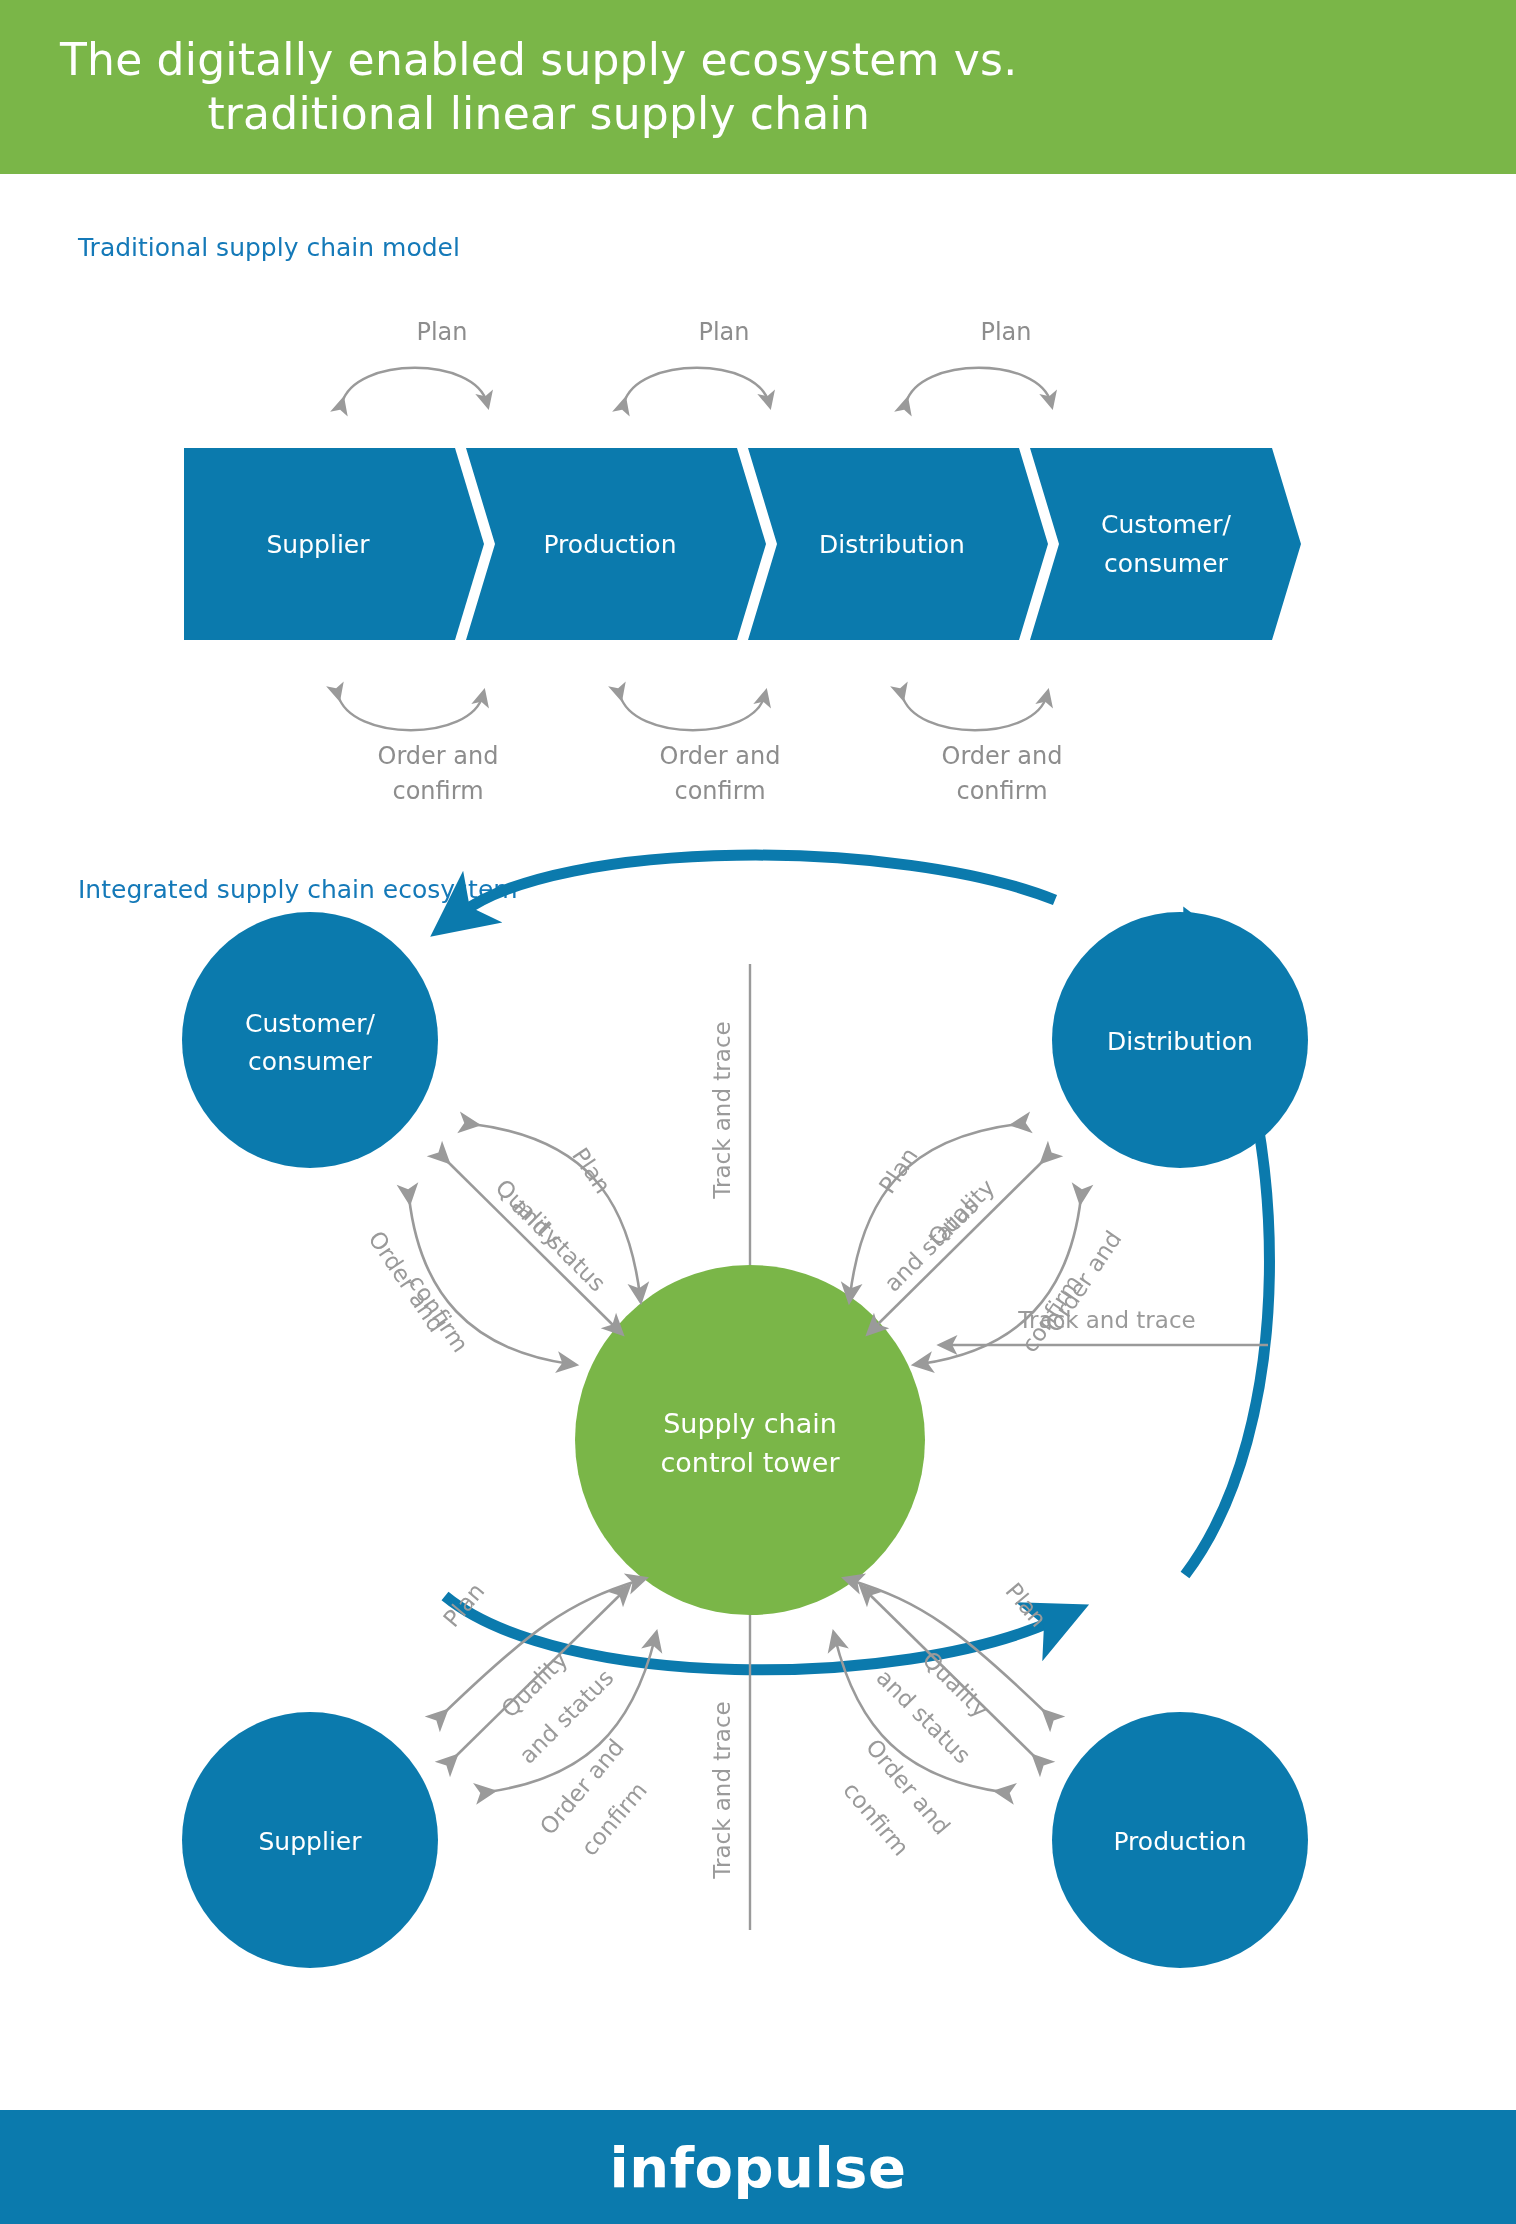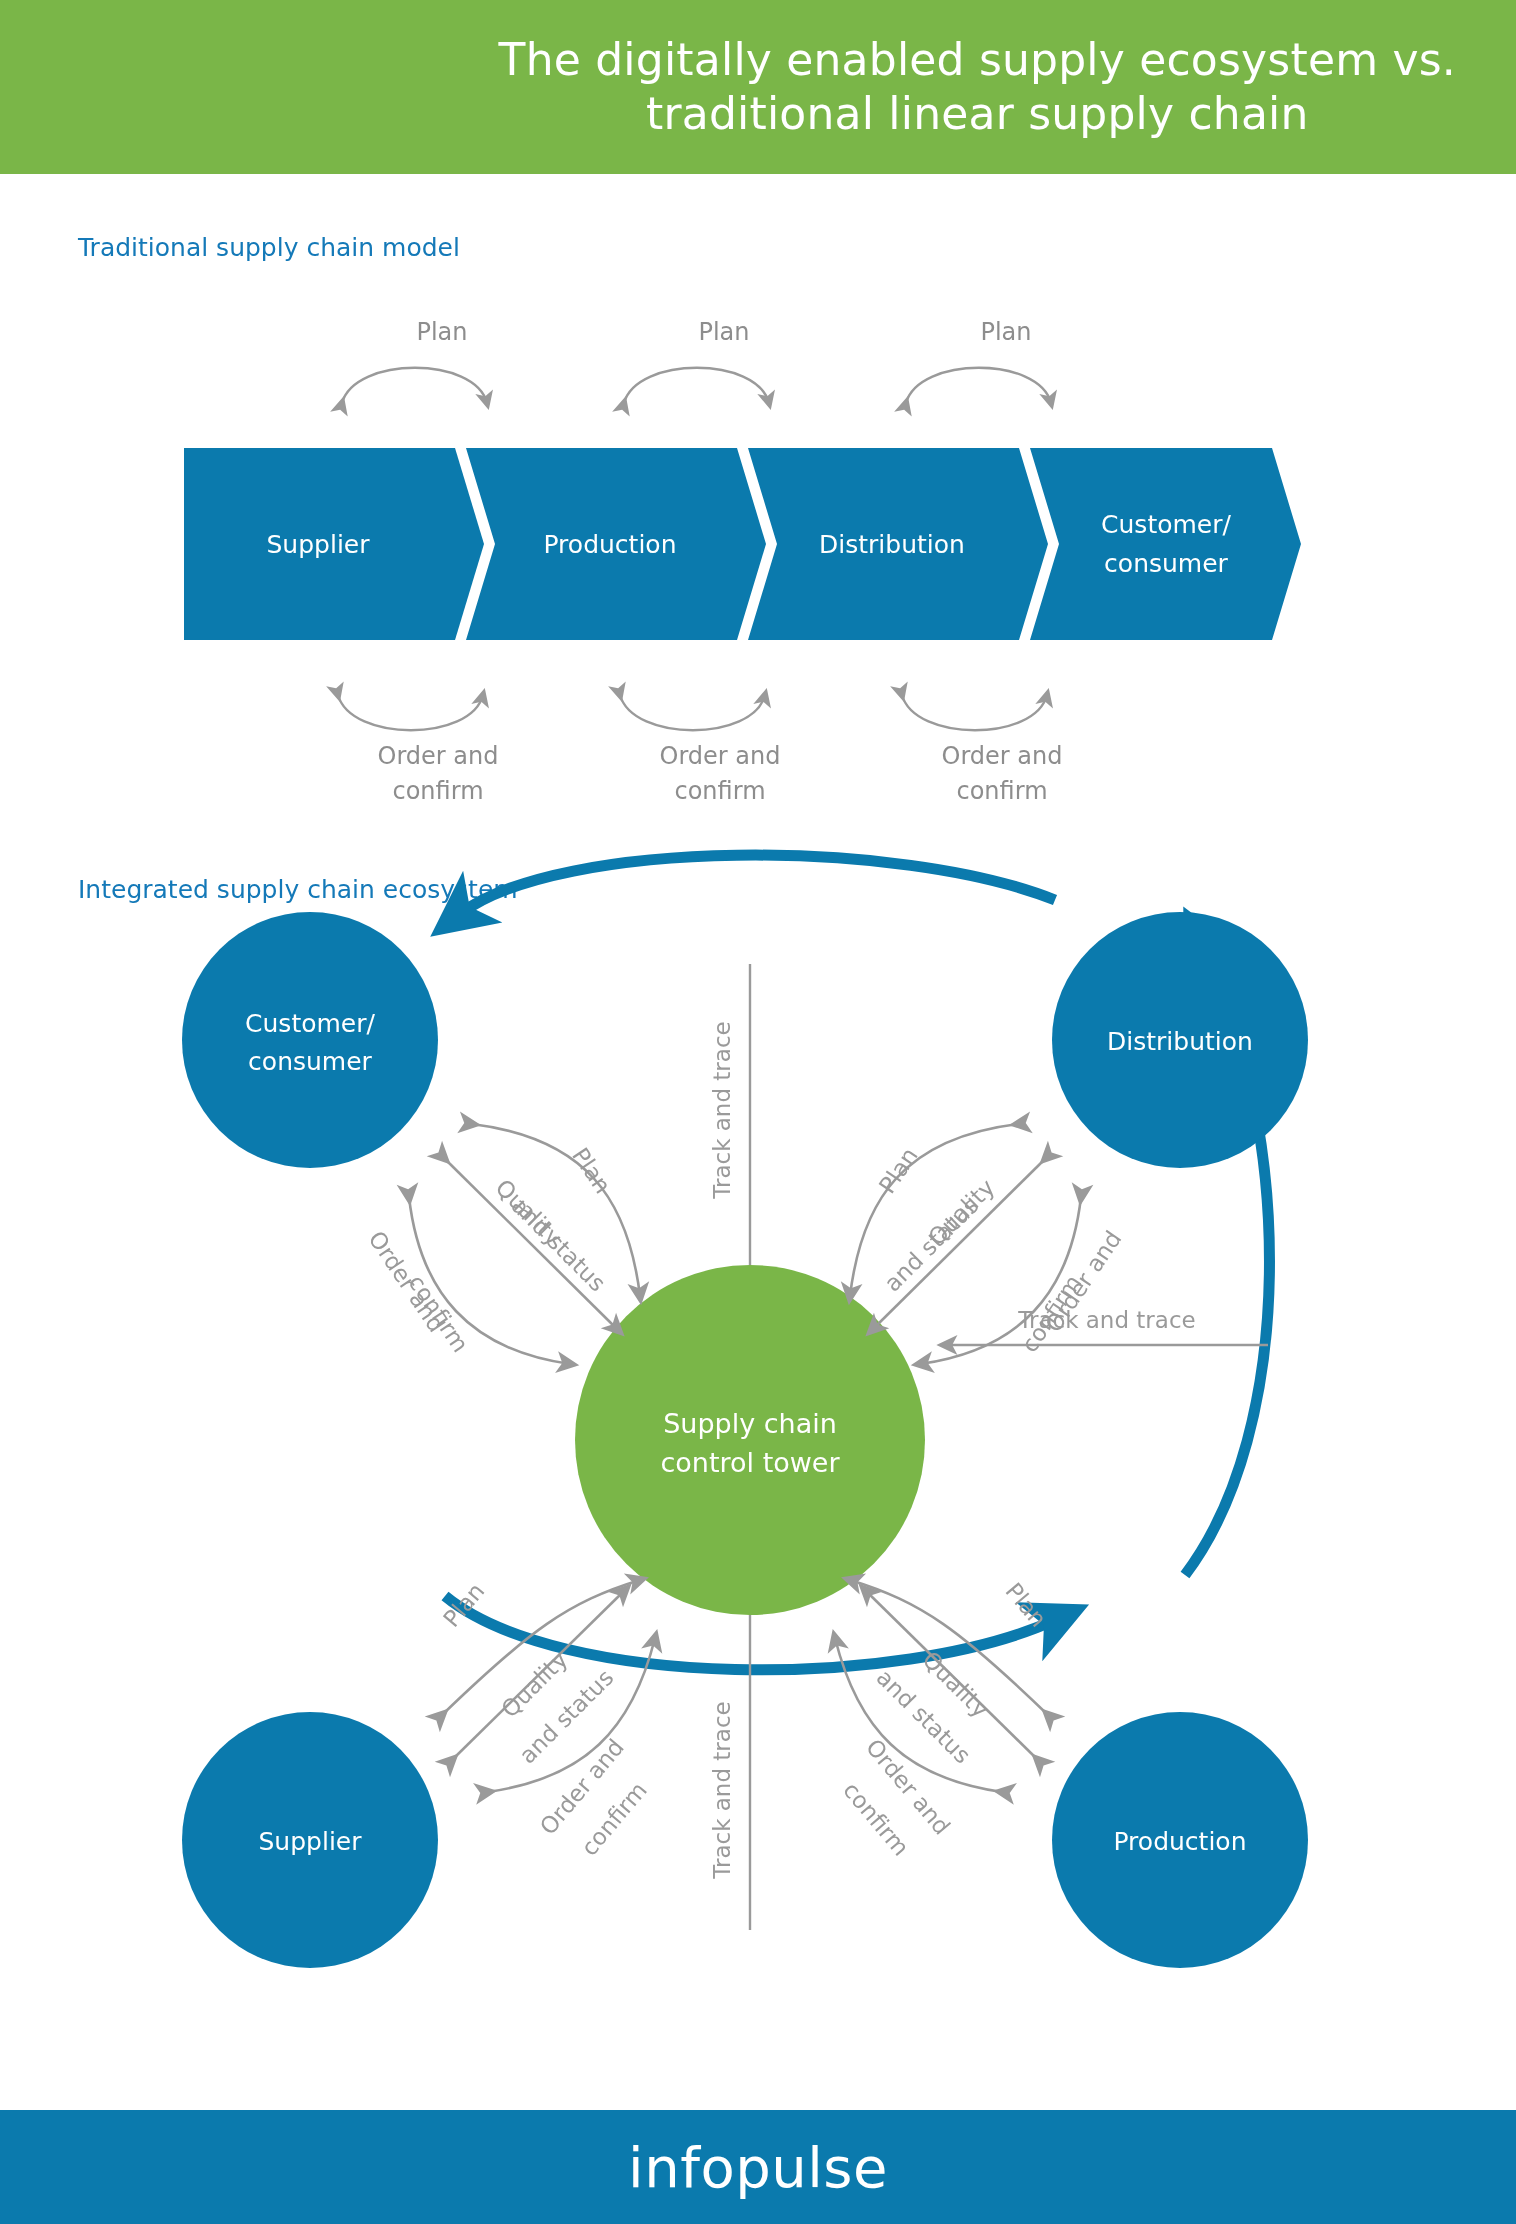--- a/index.html
+++ b/index.html
@@ -3,33 +3,33 @@
 <meta charset="utf-8">
 <style>
   html,body{margin:0;padding:0;background:#ffffff;}
   body{
     width:1516px;height:2224px;position:relative;overflow:hidden;
     font-family:"DejaVu Sans","Liberation Sans",sans-serif;
   }
   
   .header{
     position:absolute;left:0;top:0;width:1516px;height:174px;
-    background:#7ab648;display:flex;align-items:center;justify-content:flex-end;
+    background:#7ab648;display:flex;align-items:center;justify-content:flex-start;
   }
   .header-title{
     color:#ffffff;font-size:44px;line-height:1.22;text-align:center;
     font-weight:400;letter-spacing:.2px;padding:0 60px;
   }
   
   .footer{
     position:absolute;left:0;bottom:0;width:1516px;height:114px;
     background:#0b7aad;display:flex;align-items:center;justify-content:center;
   }
   .footer-logo{
-    color:#ffffff;font-size:56px;font-weight:400;letter-spacing:.5px;
+    color:#ffffff;font-size:56px;font-weight:700;letter-spacing:.5px;
   }
   
   .section-title{
     position:absolute;color:#1479b8;font-size:25px;font-weight:400;
     white-space:nowrap;
   }
   #t1{left:78px;top:233px;}
   #t2{left:78px;top:875px;}
 
   

